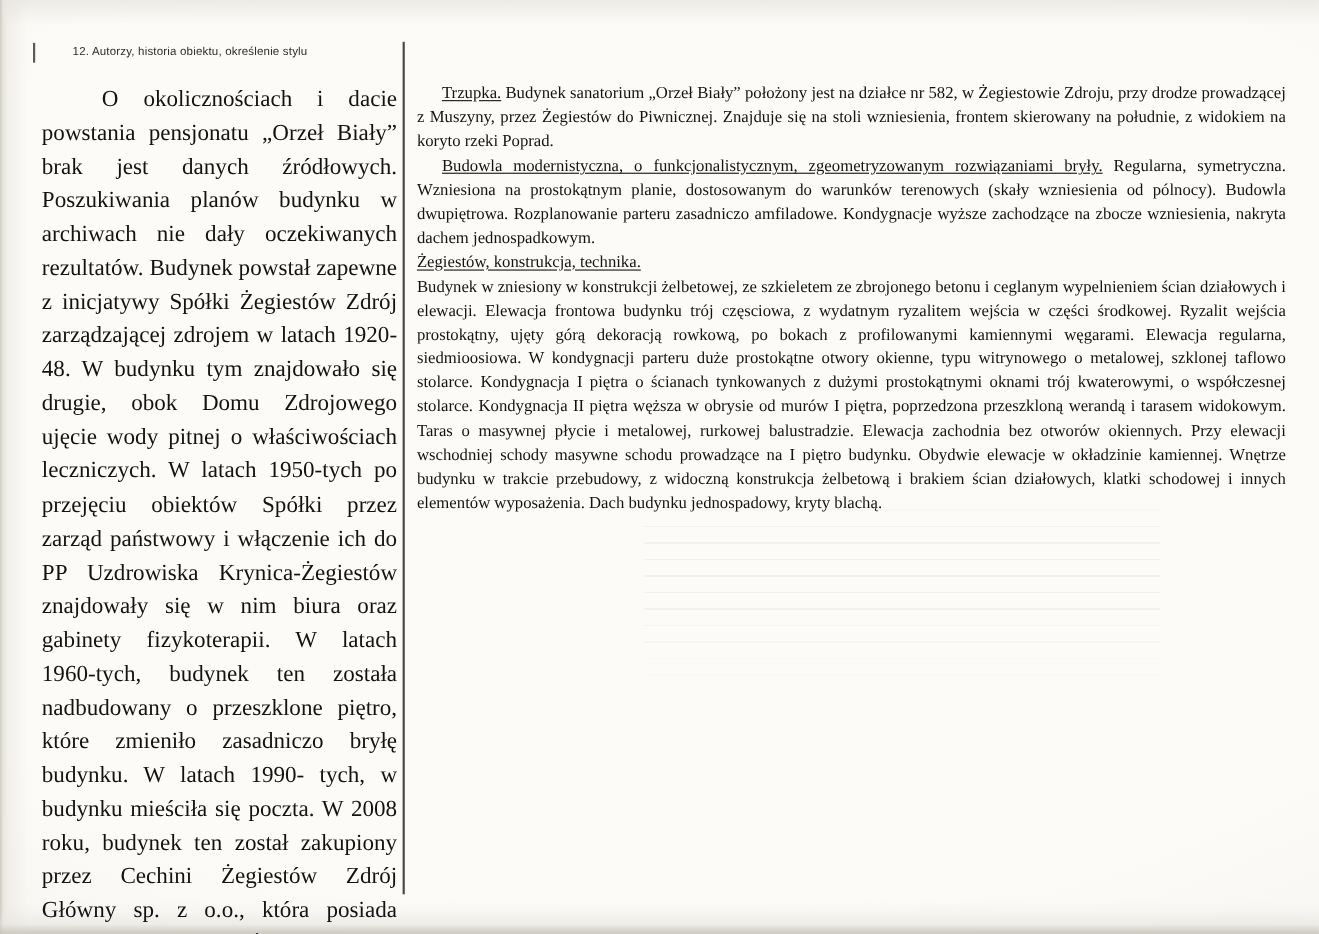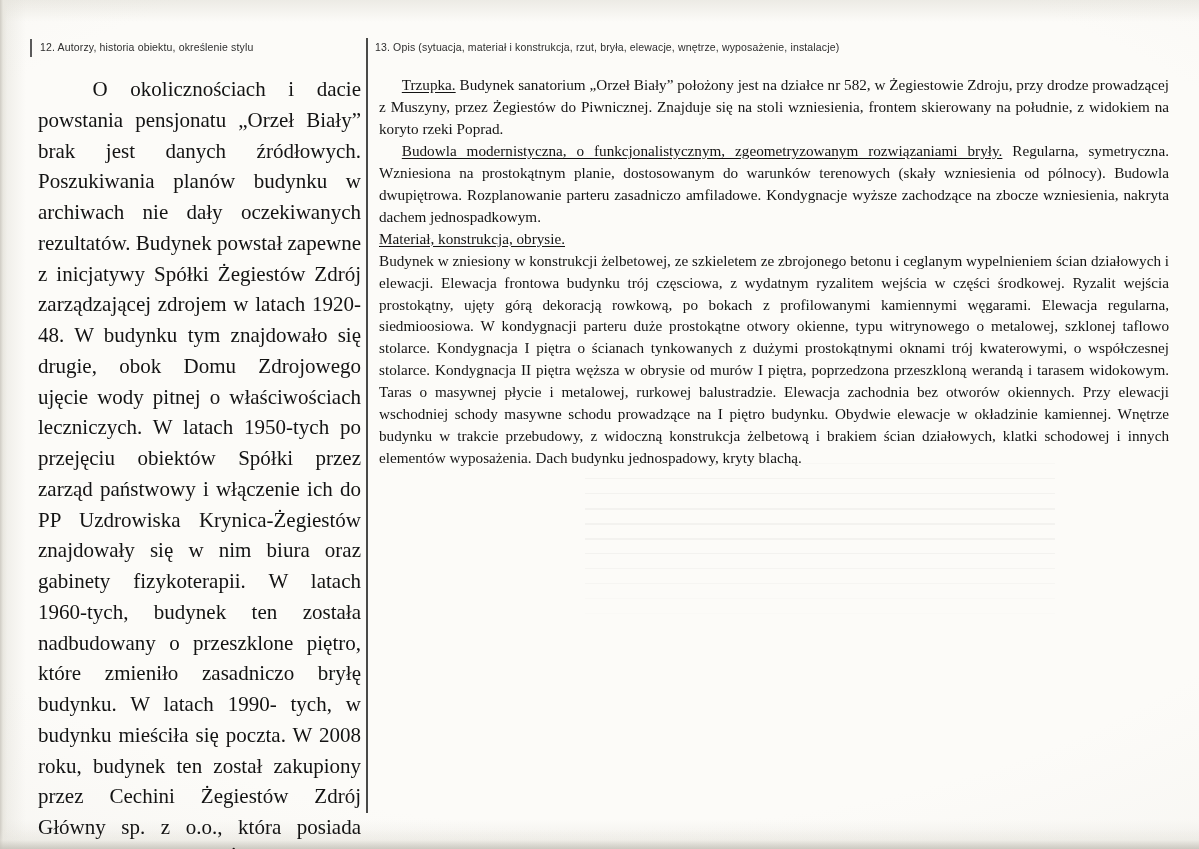--- a/index.html
+++ b/index.html
@@ -65,20 +65,21 @@
   }
 
   
   .field-header {
     position: absolute;
     font-family: "Liberation Sans", sans-serif;
     font-size: 10.5px;
     color: #2e2e2e;
     letter-spacing: 0.15px;
     white-space: nowrap;
+    margin-left: 26px;
   }
   #header-12 { left: 40px; top: 41px; }
   #header-13 { left: 375px; top: 41px; }
 
   
   #col-left {
     position: absolute;
     left: 38px;
     top: 74px;
     width: 323px;
@@ -139,33 +140,32 @@
 
   <div id="paper-texture"></div>
   <div id="scan-edge-left"></div>
   <div id="scan-edge-bottom"></div>
 
   <div class="col-rule" id="rule-left-header"></div>
   <div class="col-rule" id="rule-center"></div>
 
   <div class="field-header" id="header-12">12. Autorzy, historia obiektu, określenie stylu</div>
 
-  <div class="field-header" id="header-13">13. Opis (sytuacja, materiał i konstrukcja, rzut, bryła, elewacje, wnętrze, wyposażenie, instalacje)</div>
 
   <div id="col-left">
     <p>O okolicznościach i dacie powstania pensjonatu „Orzeł Biały” brak jest danych źródłowych. Poszukiwania planów budynku w archiwach nie dały oczekiwanych rezultatów. Budynek powstał zapewne z inicjatywy Spółki Żegiestów Zdrój zarządzającej zdrojem w latach 1920-48. W budynku tym znajdowało się drugie, obok Domu Zdrojowego ujęcie wody pitnej o właściwościach leczniczych. W latach 1950-tych po przejęciu obiektów Spółki przez zarząd państwowy i włączenie ich do PP Uzdrowiska Krynica-Żegiestów znajdowały się w nim biura oraz gabinety fizykoterapii. W latach 1960-tych, budynek ten została nadbudowany o przeszklone piętro, które zmieniło zasadniczo bryłę budynku. W latach 1990- tych, w budynku mieściła się poczta. W 2008 roku, budynek ten został zakupiony przez Cechini Żegiestów Zdrój Główny sp. z o.o., która posiada łącznie 7 obiektów w Żegiestowie. W planach spółki i fundacji działającej na rzecz Uzdrowiska w Żegiestowie Zdroju jest odbudowa i rewitalizacja miejscowości w ramach funduszy europejskich. Koncepcja rozbudowy uzdrowiska (m.in. arch. M. Trzupka) obejmuje odbudowę wielu obiektów na cele sanatoryjno-hotelowe.</p>
   </div>
 
   <div id="col-right">
 
     <p class="indented"><span class="ul-head">Trzupka.</span><span> Budynek sanatorium „Orzeł Biały” położony jest na działce nr 582, w Żegiestowie Zdroju, przy drodze prowadzącej z Muszyny, przez Żegiestów do Piwnicznej. Znajduje się na stoli wzniesienia, frontem skierowany na południe, z widokiem na koryto rzeki Poprad.</span></p>
 
     <p class="indented"><span class="ul-head">Budowla modernistyczna, o funkcjonalistycznym, zgeometryzowanym rozwiązaniami bryły.</span><span> Regularna, symetryczna. Wzniesiona na prostokątnym planie, dostosowanym do warunków terenowych (skały wzniesienia od pólnocy). Budowla dwupiętrowa.  Rozplanowanie parteru zasadniczo amfiladowe. Kondygnacje wyższe zachodzące na zbocze wzniesienia, nakryta dachem jednospadkowym.</span></p>
 
-    <p><span class="ul-head">Materiał, konstrukcja, obrysie.</span></p>
+    <p><span class="ul-head">Żegiestów, konstrukcja, technika.</span></p>
 
     <p>Budynek w zniesiony w konstrukcji żelbetowej, ze szkieletem ze zbrojonego betonu i ceglanym wypelnieniem ścian działowych i elewacji. Elewacja frontowa budynku trój częsciowa, z wydatnym ryzalitem wejścia w części środkowej. Ryzalit wejścia prostokątny, ujęty górą dekoracją rowkową, po bokach z profilowanymi kamiennymi węgarami. Elewacja regularna, siedmioosiowa. W kondygnacji parteru duże prostokątne otwory okienne, typu witrynowego o metalowej, szklonej taflowo stolarce. Kondygnacja I piętra o ścianach tynkowanych z dużymi prostokątnymi oknami trój kwaterowymi, o współczesnej stolarce. Kondygnacja II piętra węższa w obrysie od murów I piętra, poprzedzona przeszkloną werandą i tarasem widokowym. Taras o masywnej płycie i metalowej, rurkowej balustradzie. Elewacja zachodnia bez otworów okiennych. Przy elewacji wschodniej schody masywne schodu prowadzące na I piętro budynku. Obydwie elewacje w okładzinie kamiennej. Wnętrze budynku w trakcie przebudowy, z widoczną konstrukcja żelbetową i brakiem ścian działowych, klatki schodowej i innych elementów wyposażenia. Dach budynku jednospadowy, kryty blachą.</p>
 
   </div>
 
   <div id="ghost-bleed"></div>
 
 </div>
 
 </body></html>

